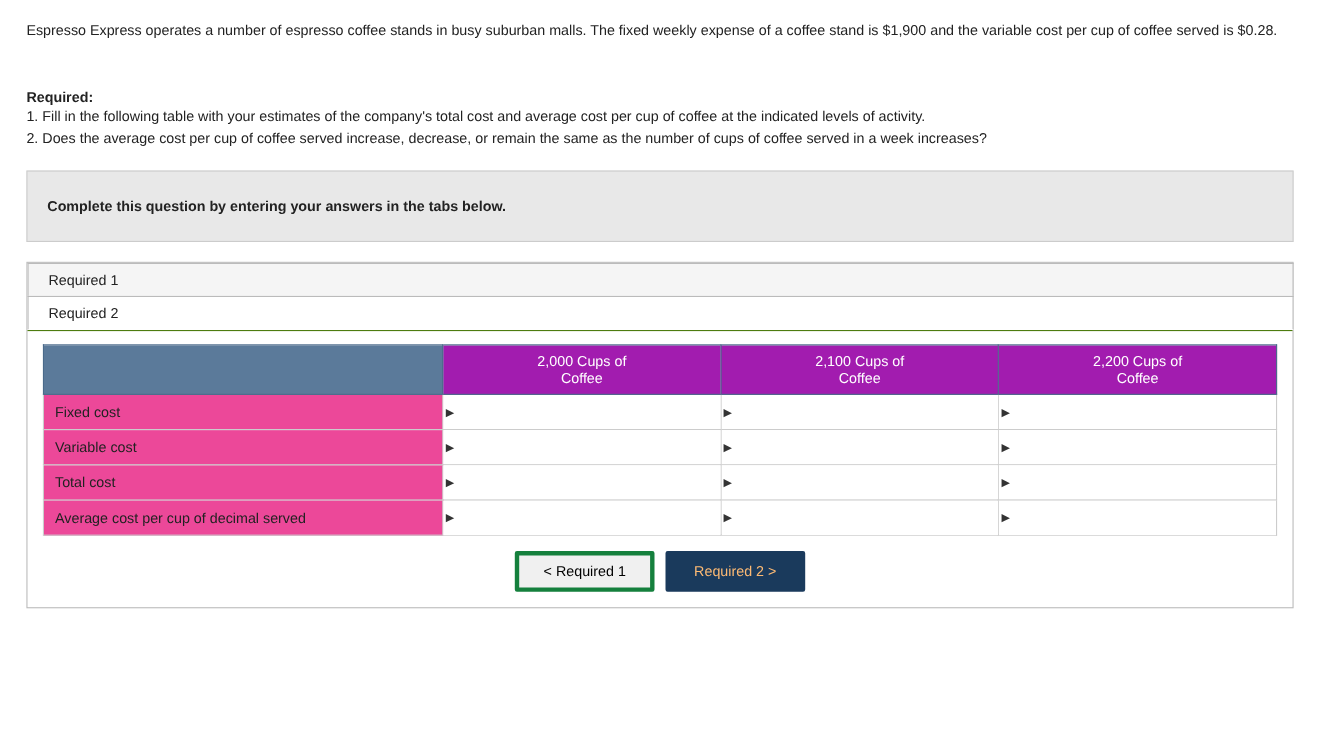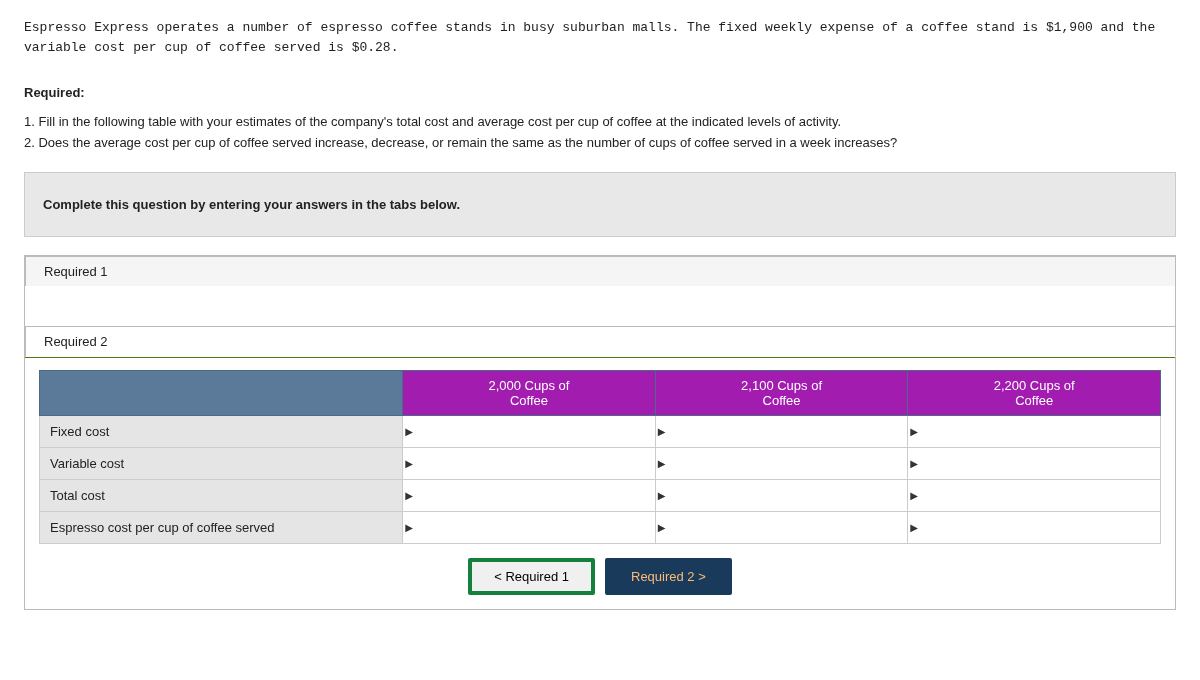--- a/index.html
+++ b/index.html
@@ -6,27 +6,26 @@
     body {
       font-family: Arial, sans-serif;
       font-size: 13px;
       background: #fff;
       color: #222;
       padding: 18px 24px;
       width: 1200px;
       min-height: 680px;
     }
     .intro-text {
-      margin-bottom: 13px;
+      margin-bottom: 28px;
       line-height: 1.5;
-      font-family: Liberation Mono, monospace;
     }
     .required-header {
       font-weight: bold;
-      margin-bottom: 12px;
+      margin-bottom: 0;
     }
     .required-items {
       line-height: 1.6;
       margin-bottom: 18px;
     }
     .complete-box {
       background: #e8e8e8;
       border: 1px solid #ccc;
       padding: 24px 18px;
       margin-bottom: 18px;
@@ -50,21 +49,20 @@
       cursor: pointer;
       font-size: 13px;
       margin-right: -1px;
       position: relative;
     }
     .tab.active {
       background: #fff;
       border-bottom: 1px solid #fff;
       z-index: 1;
       font-weight: normal;
-      margin-top: 40px;
     }
     .tab-content {
       padding: 12px 14px 0 14px;
     }
     .tab-description {
       margin-bottom: 12px;
       line-height: 1.5;
     }
     .tab-description .highlight {
       color: #c0392b;
@@ -87,21 +85,21 @@
       background: #5b7a9a;
       border: 1px solid #4a6a8a;
     }
     .data-table td {
       border: 1px solid #ccc;
       padding: 6px 10px;
       font-size: 13px;
       height: 32px;
     }
     .data-table td.row-label {
-      background: #e5e5e5;
+      background: #ec4899;
       font-weight: normal;
       width: 230px;
     }
     .data-table td.input-cell {
       background: #fff;
       width: 160px;
       padding: 0;
       position: relative;
     }
     .data-table td.input-cell input {
@@ -230,21 +228,21 @@
           <td class="input-cell">
             <span class="cell-arrow">▶</span>
             <input type="text" style="padding-left: 16px;">
           </td>
           <td class="input-cell">
             <span class="cell-arrow">▶</span>
             <input type="text" style="padding-left: 16px;">
           </td>
         </tr>
         <tr>
-          <td class="row-label">Espresso cost per cup of coffee served</td>
+          <td class="row-label">Average cost per cup of decimal served</td>
           <td class="input-cell">
             <span class="cell-arrow">▶</span>
             <input type="text" style="padding-left: 16px;">
           </td>
           <td class="input-cell">
             <span class="cell-arrow">▶</span>
             <input type="text" style="padding-left: 16px;">
           </td>
           <td class="input-cell">
             <span class="cell-arrow">▶</span>

